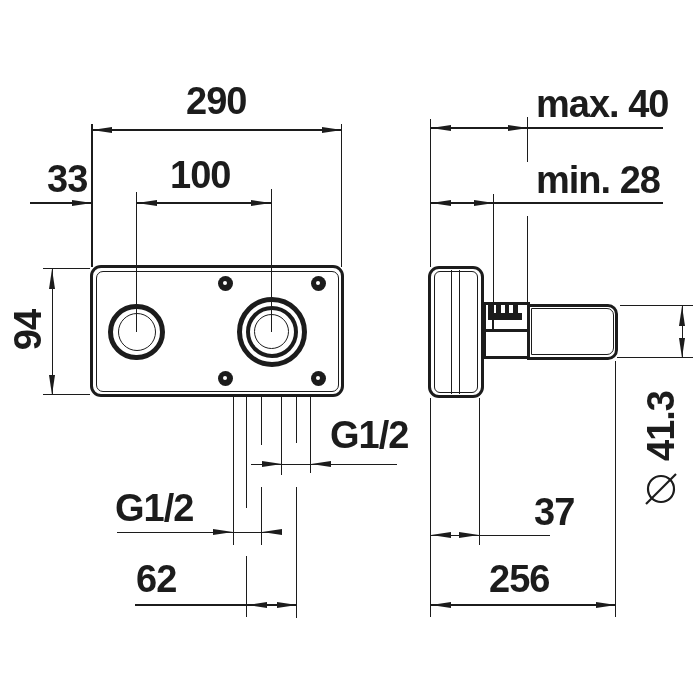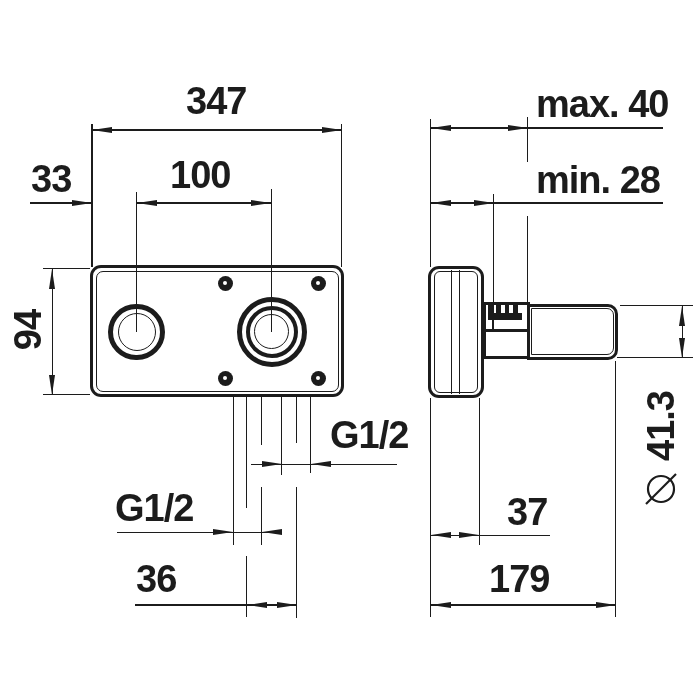--- a/index.html
+++ b/index.html
@@ -52,25 +52,25 @@
     <div class="v" style="left:91.3px;top:124px;height:143px"></div>
     <div class="v" style="left:340.6px;top:124px;height:143px"></div>
     <div class="v" style="left:136px;top:192px;height:140px"></div>
     <div class="v" style="left:270.8px;top:189px;height:143px"></div>
     <div class="h" style="left:43px;top:267.6px;width:47px"></div>
     <div class="h" style="left:43px;top:393.6px;width:47px"></div>
 
     <div class="h" style="left:92px;top:129.3px;width:250px"></div>
     <div class="al" style="left:92px;top:126.6px"></div>
     <div class="ar" style="left:322px;top:126.6px"></div>
-    <div class="lbl" style="left:186px;top:81.5px">347</div>
+    <div class="lbl" style="left:186px;top:81.5px">290</div>
 
     <div class="h" style="left:30px;top:202.3px;width:62px"></div>
     <div class="ar" style="left:72px;top:199.6px"></div>
-    <div class="lbl" style="left:31px;top:160px">33</div>
+    <div class="lbl" style="left:47px;top:160px">33</div>
     <div class="h" style="left:136.7px;top:202.3px;width:134px"></div>
     <div class="al" style="left:136.7px;top:199.6px"></div>
     <div class="ar" style="left:250.7px;top:199.6px"></div>
     <div class="lbl" style="left:170px;top:156px">100</div>
 
     <div class="v" style="left:51.8px;top:269px;height:126px"></div>
     <div class="au" style="left:49.1px;top:269px"></div>
     <div class="ad" style="left:49.1px;top:375px"></div>
     <div class="lbl rot" style="left:-17px;top:308px;width:90px;height:44px">
       <span>94</span>
@@ -92,21 +92,21 @@
     <div class="lbl" style="left:330px;top:415.5px">G1/2</div>
 
     <div class="h" style="left:117px;top:531.8px;width:165px"></div>
     <div class="ar" style="left:213.3px;top:529.1px"></div>
     <div class="al" style="left:261.7px;top:529.1px"></div>
     <div class="lbl" style="left:115px;top:489px">G1/2</div>
 
     <div class="h" style="left:135px;top:604.3px;width:162px"></div>
     <div class="al" style="left:246.7px;top:601.6px"></div>
     <div class="ar" style="left:276.7px;top:601.6px"></div>
-    <div class="lbl" style="left:136px;top:560px">36</div>
+    <div class="lbl" style="left:136px;top:560px">62</div>
   </div>
 
   <div>
 
     <div class="o" style="left:428.2px;top:265.5px;width:55.5px;height:132.5px;border-radius:11px"></div>
     <div class="oi" style="left:433.7px;top:271px;width:44.5px;height:121.5px;border-radius:6px"></div>
     <div class="v" style="left:450.8px;top:270px;height:124px"></div>
     <div class="v" style="left:459px;top:270px;height:124px"></div>
 
     <div class="o2" style="left:483px;top:301.8px;width:46.5px;height:57.4px"></div>
@@ -144,21 +144,21 @@
       <svg width="40" height="40" viewBox="0 0 40 40" style="flex:0 0 auto">
         <circle cx="20" cy="20" r="13" fill="none" stroke="#1c1c1c" stroke-width="2.2"></circle>
         <line x1="5" y1="5" x2="35" y2="35" stroke="#1c1c1c" stroke-width="2.2"></line>
       </svg>
       <span style="margin-left:8px">41.3</span>
     </div>
 
     <div class="h" style="left:430.7px;top:534.8px;width:119.3px"></div>
     <div class="al" style="left:430.7px;top:532.1px"></div>
     <div class="ar" style="left:459.3px;top:532.1px"></div>
-    <div class="lbl" style="left:507px;top:492.5px">37</div>
+    <div class="lbl" style="left:534px;top:492.5px">37</div>
 
     <div class="h" style="left:430.7px;top:604.3px;width:185px"></div>
     <div class="al" style="left:430.7px;top:601.6px"></div>
     <div class="ar" style="left:595.7px;top:601.6px"></div>
-    <div class="lbl" style="left:489px;top:559.5px">179</div>
+    <div class="lbl" style="left:489px;top:559.5px">256</div>
   </div>
 
 </div>
 
 </body></html>

